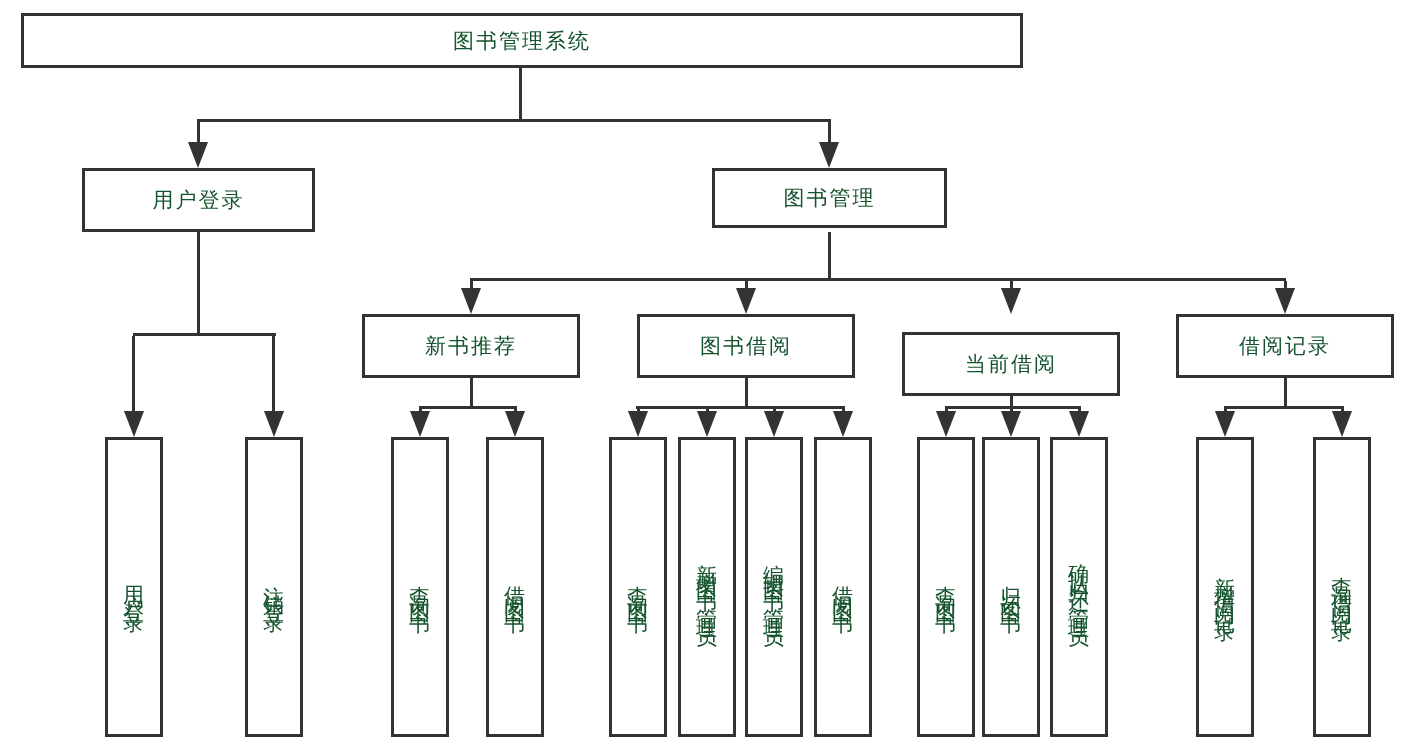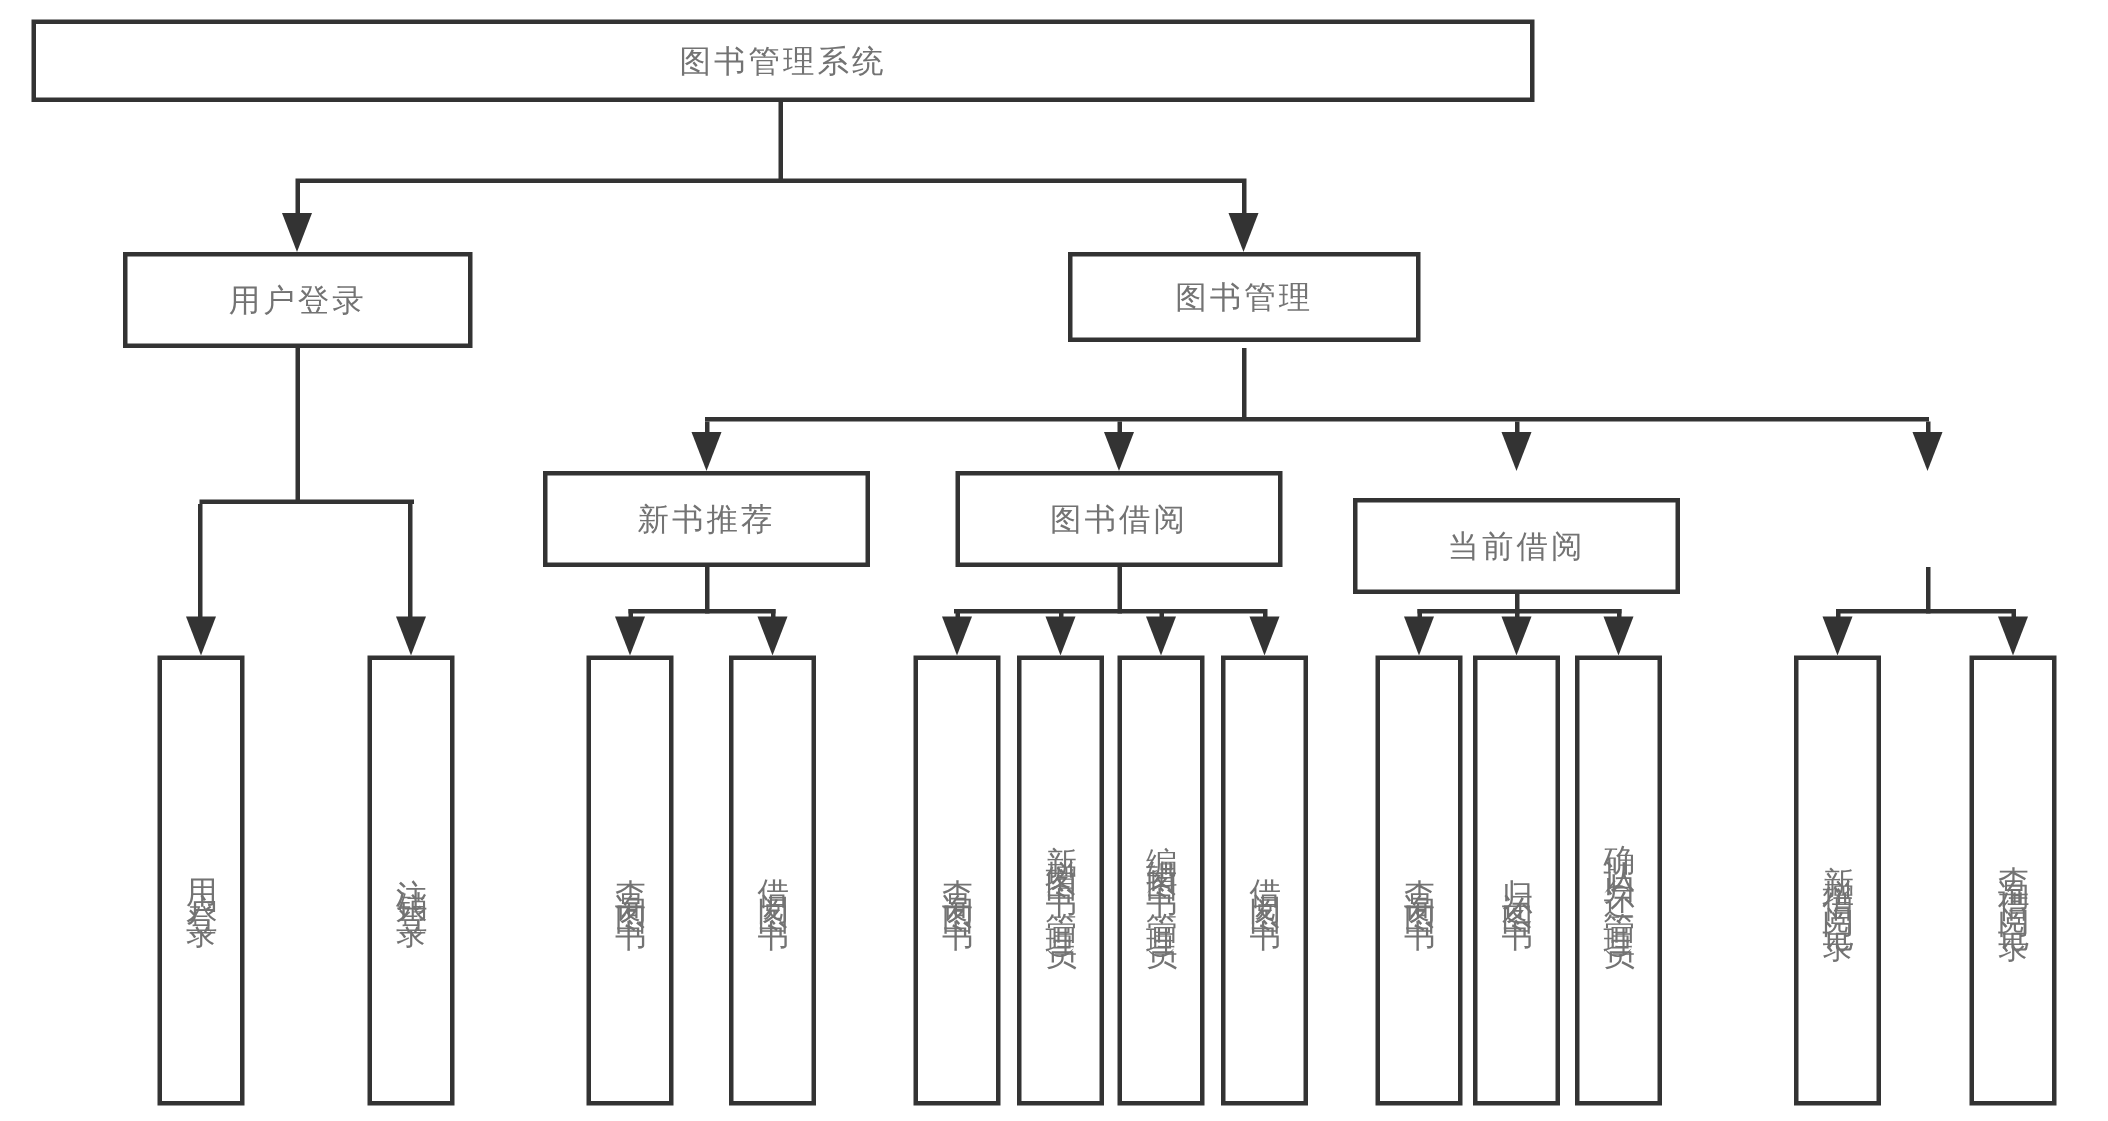--- a/index.html
+++ b/index.html
@@ -3,21 +3,21 @@
 <meta charset="utf-8">
 <style>
   html,body{margin:0;padding:0;background:#fff;}
   .canvas{
     position:relative;width:1405px;height:747px;background:#ffffff;
     font-family:"Liberation Sans",sans-serif;overflow:hidden;
   }
   .box{
     position:absolute;box-sizing:border-box;border:3px solid #333333;
     background:#ffffff;display:flex;align-items:center;justify-content:center;
-    color:#737373;
+    color:#14532d;
   }
   .box.h{font-size:21px;letter-spacing:2px;white-space:nowrap;}
   .box.v{
     writing-mode:vertical-rl;text-orientation:mixed;
     font-size:21px;letter-spacing:9px;line-height:1;
   }
   .vl,.hl{position:absolute;background:#333333;}
   .arr{
     position:absolute;width:0;height:0;
     border-left:10px solid transparent;border-right:10px solid transparent;
@@ -105,20 +105,23 @@
 
   <div class="box h" style="left:637px;top:314px;width:218px;height:64px">
     <span>图书借阅</span>
   </div>
   <div class="box h" style="left:362px;top:314px;width:218px;height:64px">
     <span>新书推荐</span>
   </div>
   <div class="box h" style="left:902px;top:332px;width:218px;height:64px">
     <span>当前借阅</span>
   </div>
+  <div class="box h" style="left:1176px;top:314px;width:218px;height:64px">
+    <span>借阅记录</span>
+  </div>
 
   <div class="box v" style="left:105px;top:437px;width:58px;height:300px">
     <span>用户登录</span>
   </div>
   <div class="box v" style="left:245px;top:437px;width:58px;height:300px">
     <span>注销登录</span>
   </div>
 
   <div class="box v" style="left:391px;top:437px;width:58px;height:300px">
     <span>查询图书</span>

